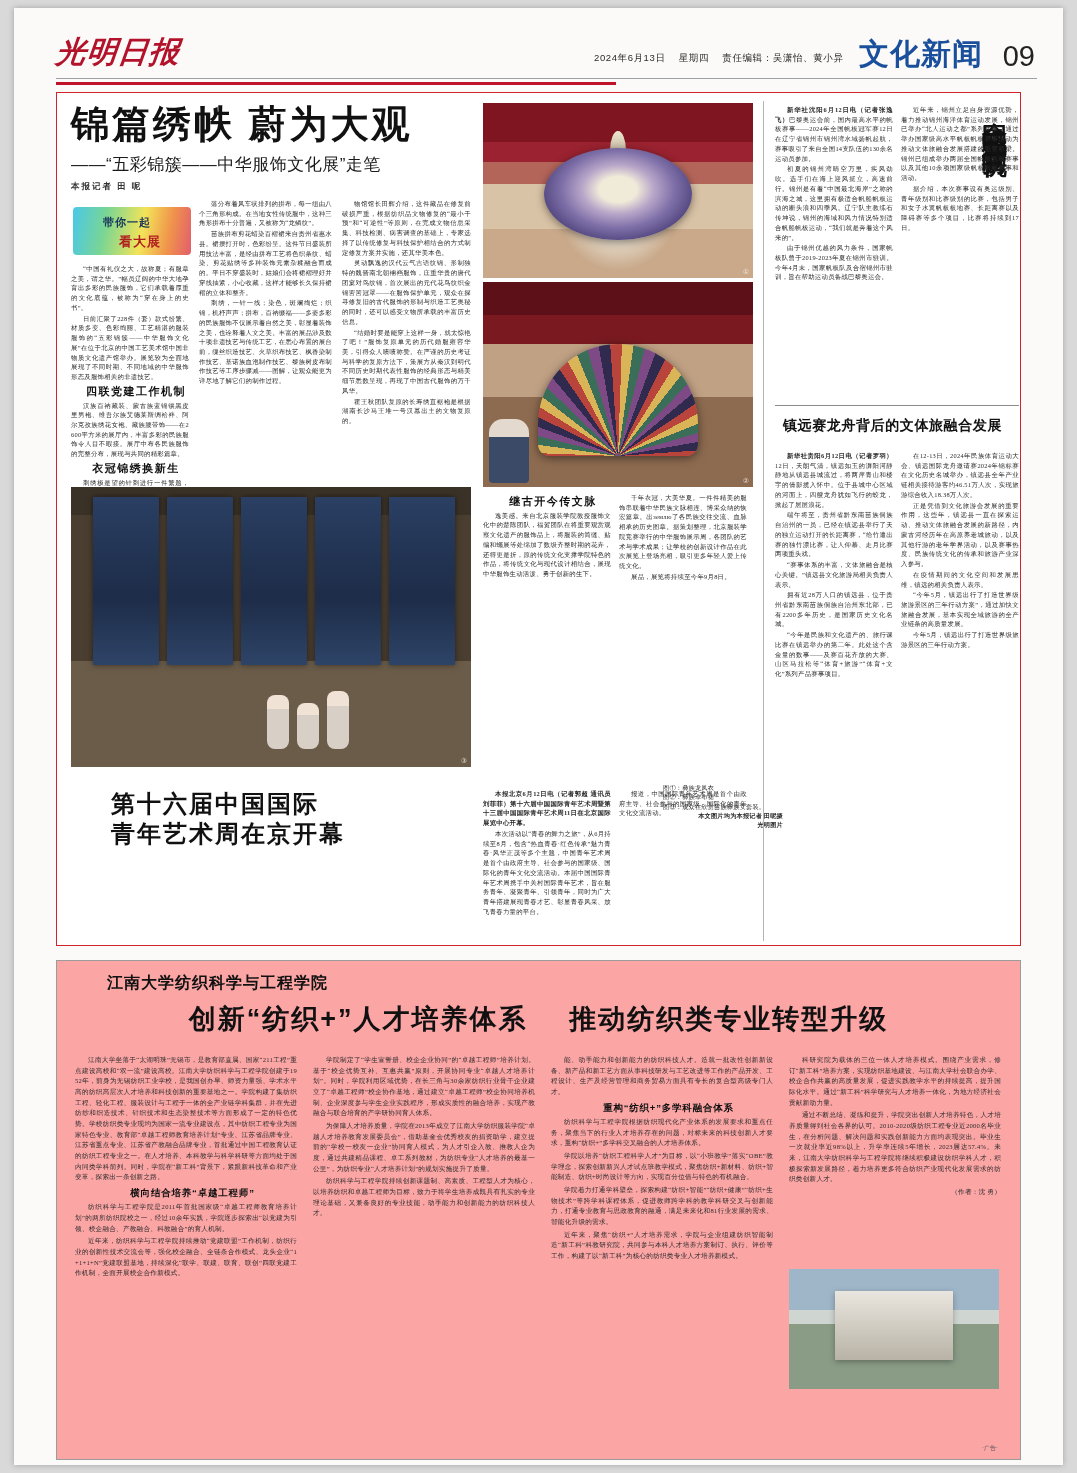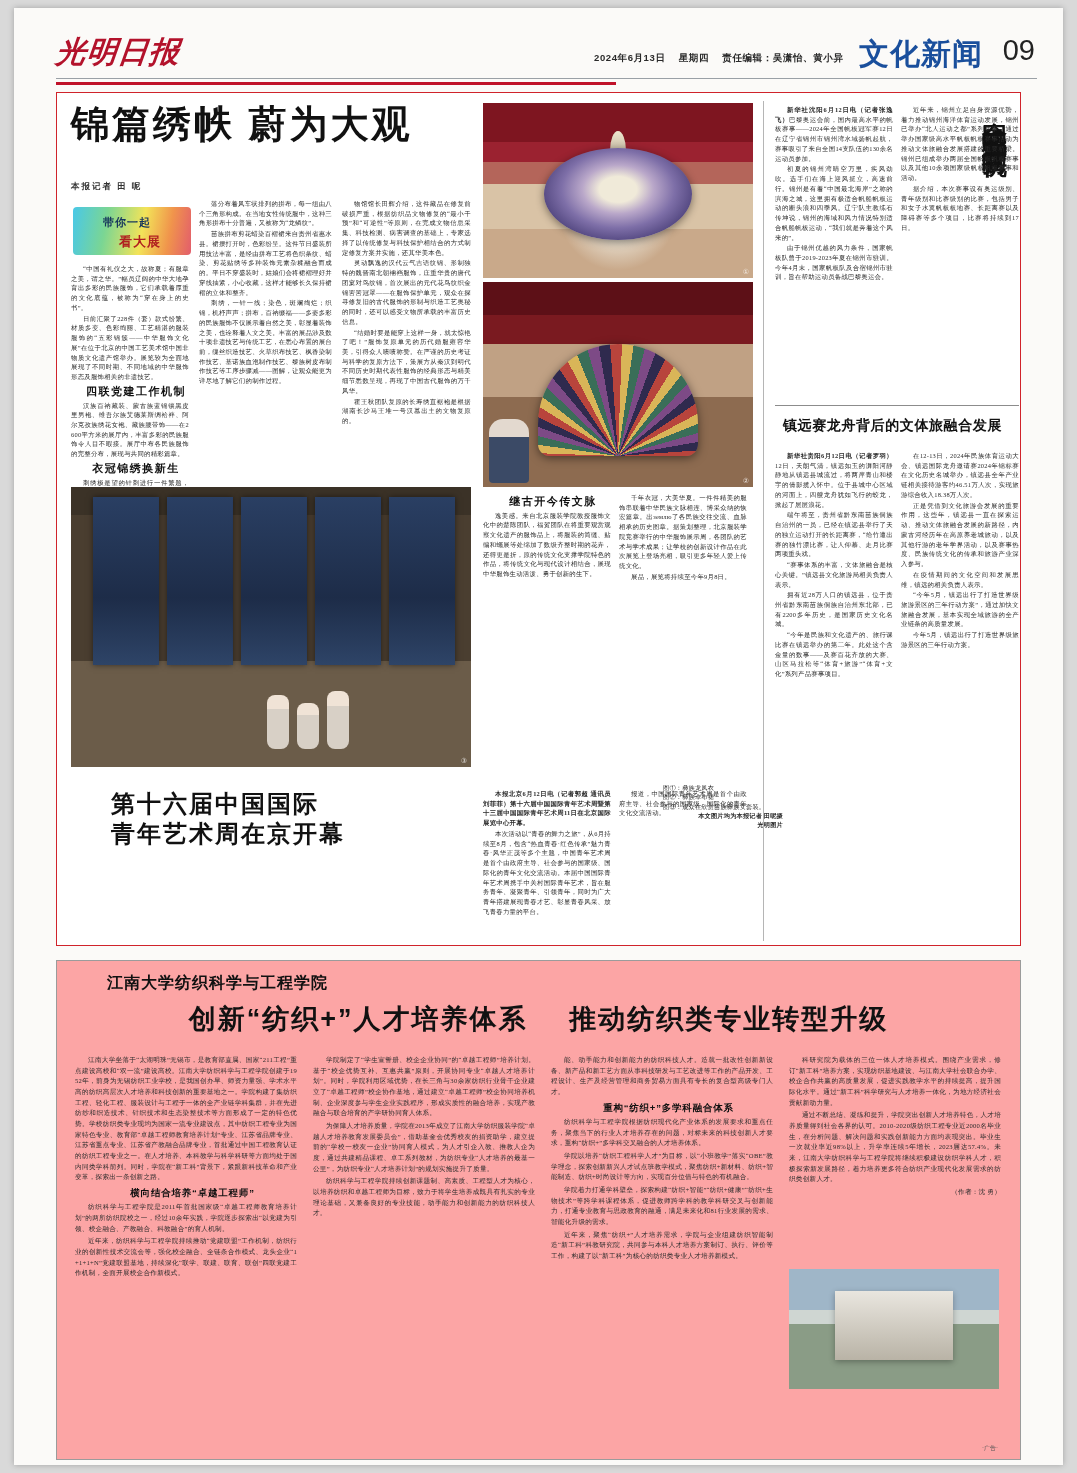--- a/index.html
+++ b/index.html
@@ -21,30 +21,30 @@
   .logo{
     position:absolute;left:22px;top:2px;
     font-family:"Liberation Serif",serif;
     font-size:30px;font-weight:bold;color:#b3122b;
     font-style:italic;letter-spacing:1px;
     transform:skewX(-6deg);
   }
   .head-meta{
     position:absolute;left:560px;top:22px;
     font-size:9.5px;color:#2a2a2a;letter-spacing:.6px;
-    font-family:"Liberation Sans",sans-serif;font-weight:bold;
+    font-family:"Liberation Sans",sans-serif;font-weight:normal;
   }
   .head-meta span{margin-right:10px;}
   .section-name{
     position:absolute;right:62px;top:4px;
     font-size:30px;font-weight:bold;color:#1a4f9c;
     font-family:"Liberation Sans",sans-serif;letter-spacing:1px;
   }
   .page-no{
-    position:absolute;right:10px;top:4px;
+    position:absolute;right:10px;top:10px;
     font-size:29px;color:#222;font-family:"Liberation Sans",sans-serif;
   }
   .rule-thin{position:absolute;left:22px;right:8px;top:48px;height:1px;background:#9aa0a6;}
   .rule-red{position:absolute;left:22px;width:560px;top:52px;height:3px;background:#c0122a;}
 
   
   .top-block{
     position:absolute;left:22px;top:62px;width:963px;height:852px;
     border:1.6px solid #d0232b;background:#fff;
   }
@@ -217,20 +217,21 @@
     <div class="section-name">文化新闻</div>
     <div class="page-no">09</div>
     <div class="rule-thin"></div>
     <div class="rule-red"></div>
   </div>
 
   <div class="top-block">
    <div class="tb-inner">
 
     <div class="headline">锦篇绣帙 蔚为大观</div>
+    <div class="subheadline">——“五彩锦簇——中华服饰文化展”走笔</div>
     <div class="byline">本报记者 田 呢</div>
 
     <div class="badge"></div>
     <div class="badge-t1">带你一起</div>
     <div class="badge-t2">看大展</div>
 
     <div class="col" style="left:8px;top:165px;width:118px;height:500px;">
       <p>“中国有礼仪之大，故称夏；有服章之美，谓之华。”幅员辽阔的中华大地孕育出多彩的民族服饰，它们承载着厚重的文化底蕴，被称为“穿在身上的史书”。</p>
       <p>日前汇聚了228件（套）款式纷繁、材质多变、色彩绚丽、工艺精湛的服装服饰的“五彩锦簇——中华服饰文化展”在位于北京的中国工艺美术馆中国非物质文化遗产馆举办。展览较为全面地展现了不同时期、不同地域的中华服饰形态及服饰相关的非遗技艺。</p>
       <p class="sub-h">四联党建工作机制</p>

